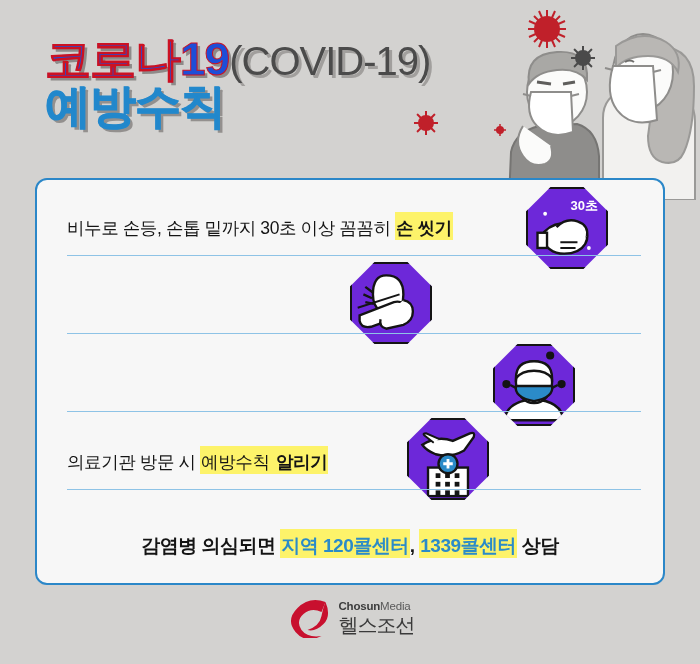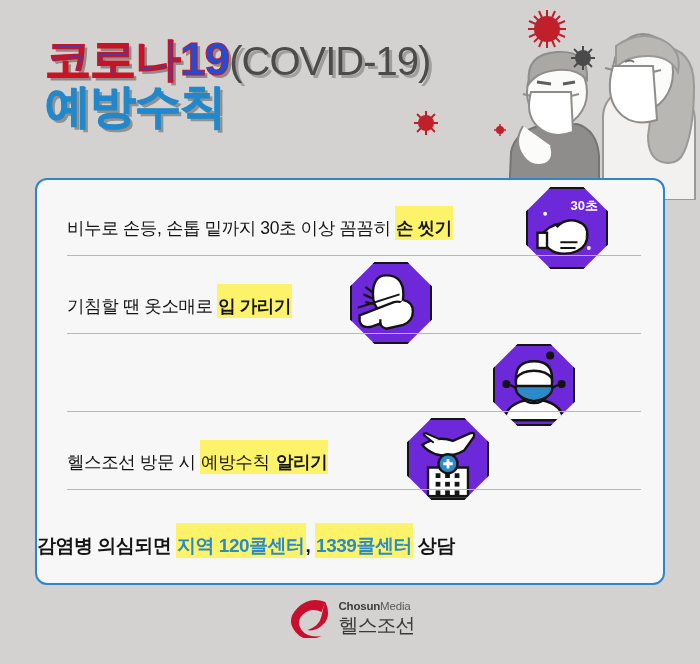--- a/index.html
+++ b/index.html
@@ -38,38 +38,38 @@
     position:absolute;left:35px;top:178px;width:630px;height:407px;
     background:#f7f7f7;border:2px solid #2b87c8;border-radius:12px;
     box-sizing:border-box;
   }
   .rule{position:relative;height:80px;}
   .rule .txt{
     position:absolute;left:30px;top:26px;
     font-size:17.5px;color:#141414;white-space:nowrap;letter-spacing:-.4px;
   }
   .rule .txt b{font-weight:bold;}
-  .hl{background:#fdf36a;padding:12px 1px 2px 1px;}
+  .hl{background:#fdf36a;padding:6px 1px 2px 1px;}
   .divider{
     position:absolute;left:30px;right:22px;bottom:14px;height:1px;
     background:#8ec3e6;
   }
 
   
   .icon{position:absolute;width:82px;height:82px;}
   .oct{
     width:100%;height:100%;background:#6d28d9;border:2.5px solid #141414;
     box-sizing:border-box;
     clip-path:polygon(30% 0,70% 0,100% 30%,100% 70%,70% 100%,30% 100%,0 70%,0 30%);
     position:relative;overflow:hidden;
   }
 
   
   .footline{
-    position:absolute;left:0;right:0;bottom:24px;text-align:left;
+    position:absolute;left:0;right:0;bottom:24px;text-align:center;
     font-size:19px;font-weight:bold;color:#141414;letter-spacing:-.5px;
   }
   .footline .blue{color:#2b8bc8;}
 
   
   .logo{position:absolute;left:0;right:0;bottom:14px;height:52px;}
   .logo-inner{
     position:absolute;left:50%;transform:translateX(-50%);
     display:flex;align-items:center;gap:9px;
   }
@@ -189,21 +189,20 @@
             <circle cx="18" cy="26" r="2" fill="#ffffff"></circle>
               <circle cx="64" cy="62" r="2" fill="#ffffff"></circle>
           </svg>
           <span style="position:absolute;right:8px;top:8px;color:#ffffff;font-size:13px;font-weight:bold;">30초</span>
         </div>
       </div>
       <div class="divider"></div>
     </div>
 
     <div class="rule" style="top: 88px; position: absolute; left: 0px; width: 100%;">
-      <div class="txt"><span>기침할 땐 옷소매로 </span><b class="hl">입 가리기</b></div>
       <div class="icon" style="left:313px;top:-6px;">
         <div class="oct">
           <svg width="100%" height="100%" viewBox="0 0 82 82">
             <path d="M36 12 q18 0 18 20 q0 14 -8 18 l-16 0 q-8 -6 -8 -18 q0 -20 14 -20 z" fill="#ffffff" stroke="#141414" stroke-width="2.5"></path>
             <path d="M8 54 L44 40 q10 -2 12 6 q2 8 -8 10 L20 66 q-10 2 -12 -6 z" fill="#ffffff" stroke="#141414" stroke-width="2.5"></path>
             <path d="M6 46 l44 -14" stroke="#141414" stroke-width="2" fill="none"></path>
             <path d="M54 38 q10 2 10 12 q0 10 -10 14 L36 68 q-8 -2 -6 -10" fill="#ffffff" stroke="#141414" stroke-width="2.5"></path>
             <path d="M14 24 l8 6 M12 32 l9 4 M14 40 l9 2" stroke="#141414" stroke-width="2.5" fill="none"></path>
           </svg>
         </div>
@@ -225,21 +224,21 @@
                 <circle cx="70" cy="40" r="3.5"></circle>
                 <circle cx="58" cy="10" r="3.5"></circle>
             </g>
           </svg>
         </div>
       </div>
       <div class="divider"></div>
     </div>
 
     <div class="rule" style="top: 244px; position: absolute; left: 0px; width: 100%;">
-      <div class="txt"><span>헬스조선 방문 시 </span><span class="hl">예방수칙 </span><b class="hl">알리기</b></div>
+      <div class="txt"><span>의료기관 방문 시 </span><span class="hl">예방수칙 </span><b class="hl">알리기</b></div>
       <div class="icon" style="left:370px;top:-6px;">
         <div class="oct">
           <svg width="100%" height="100%" viewBox="0 0 82 82">
             <path d="M14 26 q16 -10 32 -4 l18 -8 q6 -2 4 4 l-10 14 q-14 8 -30 4 q-10 -4 -14 -10 z" fill="#ffffff" stroke="#141414" stroke-width="2.5"></path>
             <path d="M26 24 l-10 -8 q-2 -2 2 -2 l14 6" fill="#ffffff" stroke="#141414" stroke-width="2"></path>
             <rect x="20" y="50" width="42" height="30" fill="#ffffff" stroke="#141414" stroke-width="2.5"></rect>
             <circle cx="41" cy="46" r="10" fill="#2b8bc8" stroke="#141414" stroke-width="2.5"></circle>
             <path d="M41 41 v10 M36 46 h10" stroke="#ffffff" stroke-width="3"></path>
             <g fill="#141414">
               <rect x="28" y="56" width="5" height="5"></rect>

